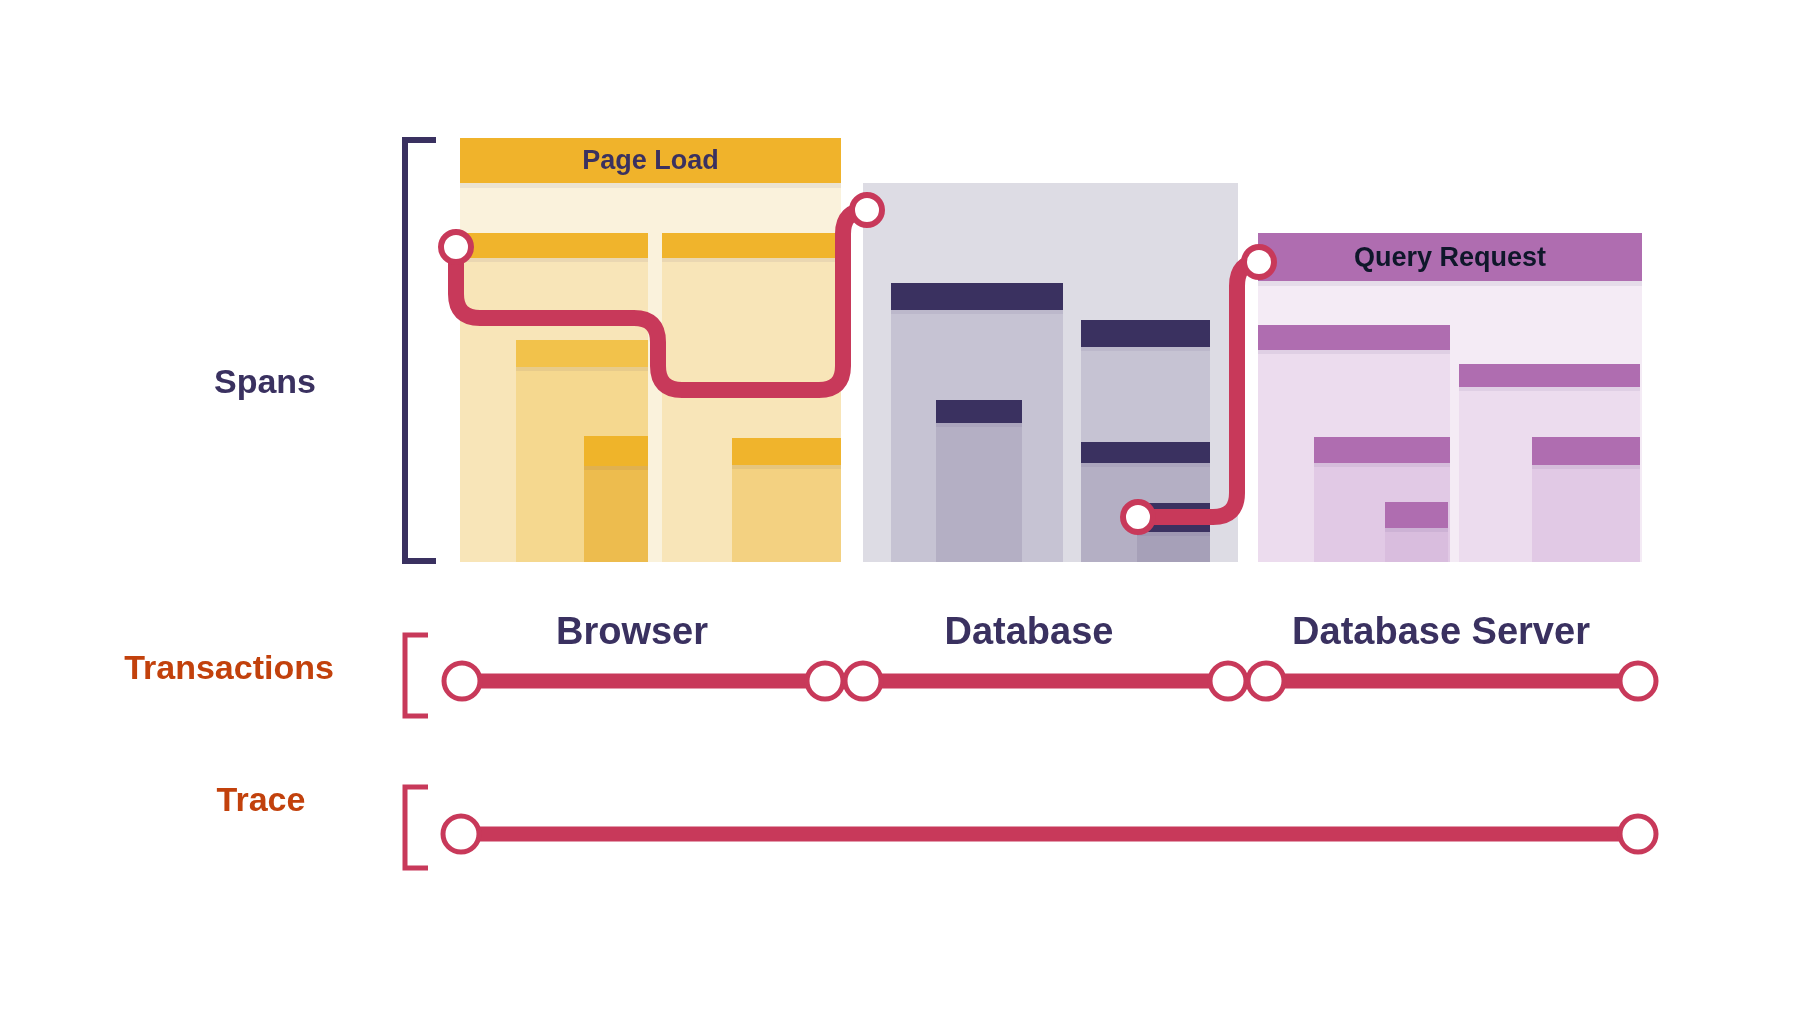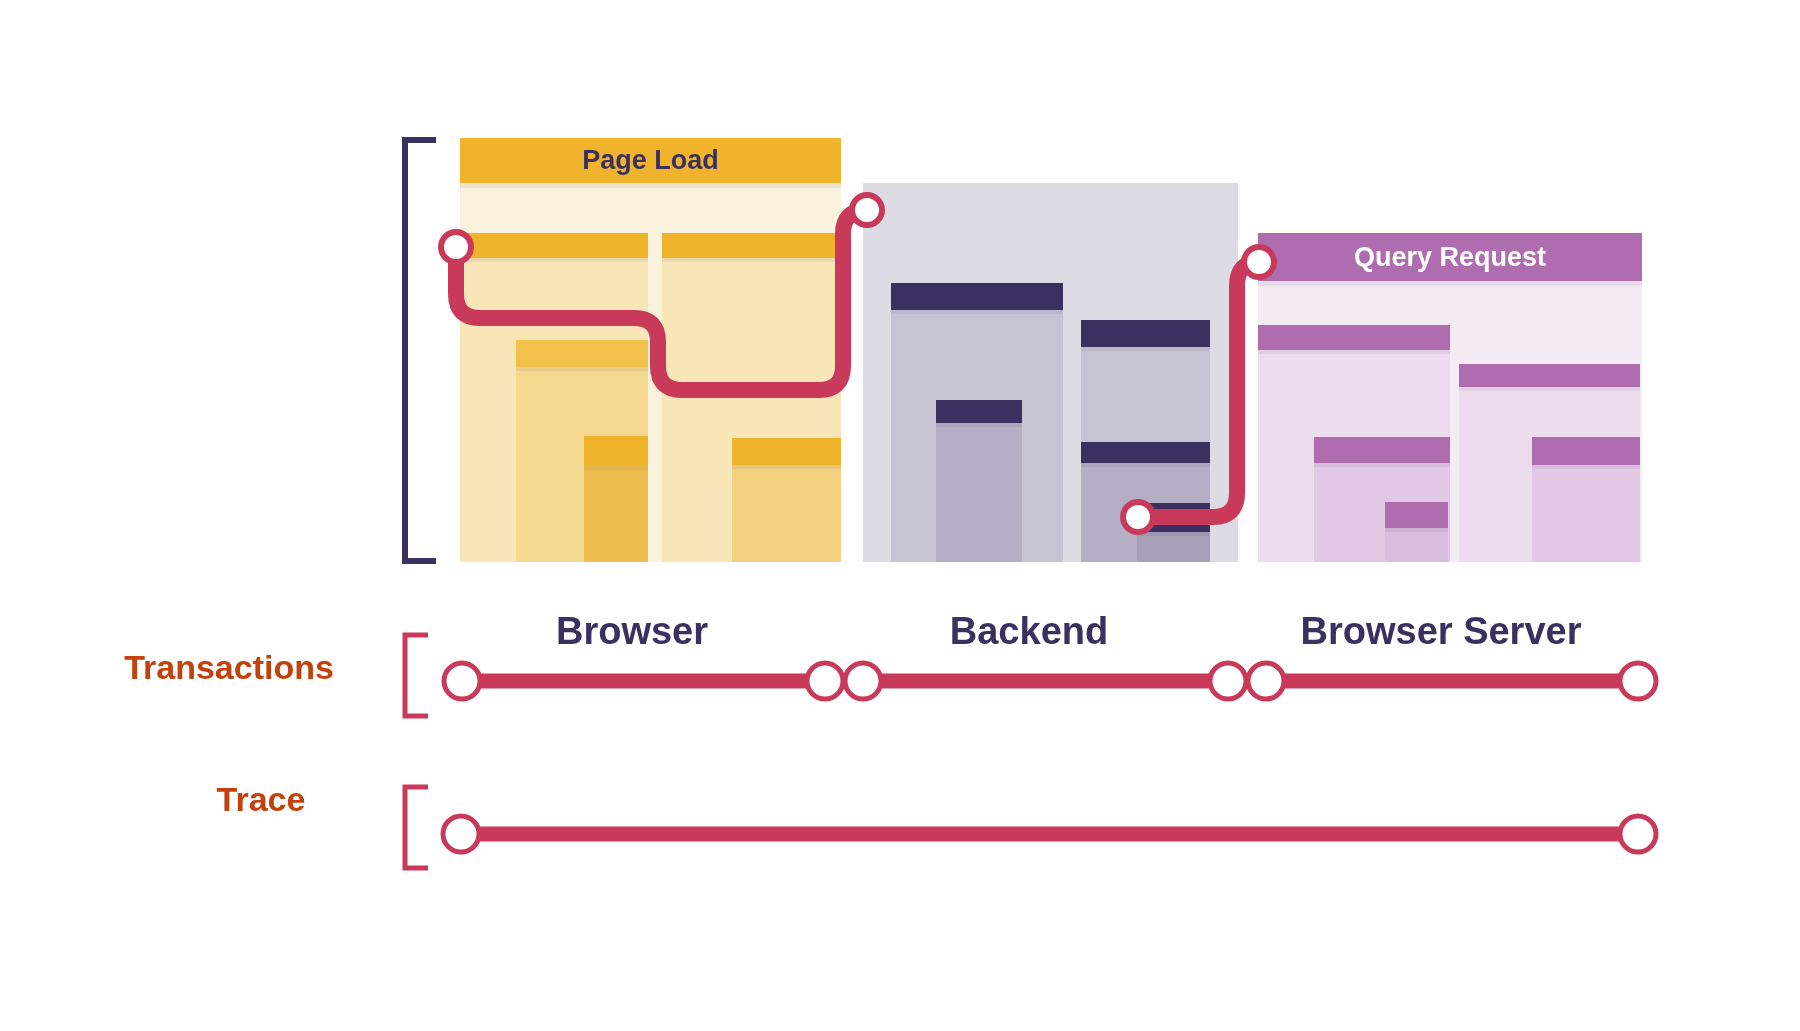--- a/index.html
+++ b/index.html
@@ -73,44 +73,45 @@
     </div>
     <div class="bar dotted" style="left:218px; top:259px; width:129px; height:120px; background:#B4AFC4;">
       <div class="bar-h" style="height:21px; background:#3A3160;"></div>
     </div>
     <div class="bar dotted" style="left:274px; top:320px; width:73px; height:59px; background:#A6A0B8;">
       <div class="bar-h" style="height:29px; background:#3A3160;"></div>
     </div>
   </div>
 
   <div class="panel" style="left:1258px; top:233px; width:384px; height:329px; background:#F4EBF5;">
-    <div class="panel-header" style="height:48px; background:#AF6DB0; color:#ffffff;">
+    <div class="panel-header" style="height:48px; background:#AF6DB0; color:#0f172a;">
       <span>Query Request</span>
     </div>
     <div class="bar dotted" style="left:0px; top:92px; width:192px; height:237px; background:#ECDCEE;">
       <div class="bar-h" style="height:25px; background:#AF6DB0;"></div>
     </div>
     <div class="bar dotted" style="left:201px; top:131px; width:181px; height:198px; background:#ECDCEE;">
       <div class="bar-h" style="height:23px; background:#AF6DB0;"></div>
     </div>
     <div class="bar dotted" style="left:56px; top:204px; width:136px; height:125px; background:#E1C9E5;">
       <div class="bar-h" style="height:26px; background:#AF6DB0;"></div>
     </div>
     <div class="bar dotted" style="left:127px; top:269px; width:63px; height:60px; background:#D9BDDE;">
       <div class="bar-h" style="height:26px; background:#AF6DB0;"></div>
     </div>
     <div class="bar dotted" style="left:274px; top:204px; width:108px; height:125px; background:#E1C9E5;">
       <div class="bar-h" style="height:28px; background:#AF6DB0;"></div>
     </div>
   </div>
 
   <div class="caption" style="left:482px; top:610px;">Browser</div>
-  <div class="caption" style="left:879px; top:610px;">Backend</div>
-  <div class="caption" style="left:1291px; top:610px;">Browser Server</div>
+  <div class="caption" style="left:879px; top:610px;">Database</div>
+  <div class="caption" style="left:1291px; top:610px;">Database Server</div>
 
+  <div class="rowlabel navy-text" style="left:115px; top:362px;">Spans</div>
   <div class="rowlabel red-text" style="left:79px; top:648px;">Transactions</div>
   <div class="rowlabel red-text" style="left:111px; top:780px;">Trace</div>
 
   <svg class="overlay" width="1800" height="1031" viewBox="0 0 1800 1031">
 
     <path d="M436 140 L405 140 L405 561 L436 561" fill="none" stroke="#3A3160" stroke-width="6"></path>
     <path d="M428 635 L405 635 L405 716 L428 716" fill="none" stroke="#C8395A" stroke-width="5"></path>
     <path d="M428 787 L405 787 L405 868 L428 868" fill="none" stroke="#C8395A" stroke-width="5"></path>
 
     <path d="M456 247 L456 294 Q456 318 480 318 L634 318 Q658 318 658 342 L658 366 Q658 390 682 390 L819 390 Q843 390 843 366 L843 234 Q843 210 867 210" fill="none" stroke="#C8395A" stroke-width="16" stroke-linecap="round" stroke-linejoin="round"></path>

